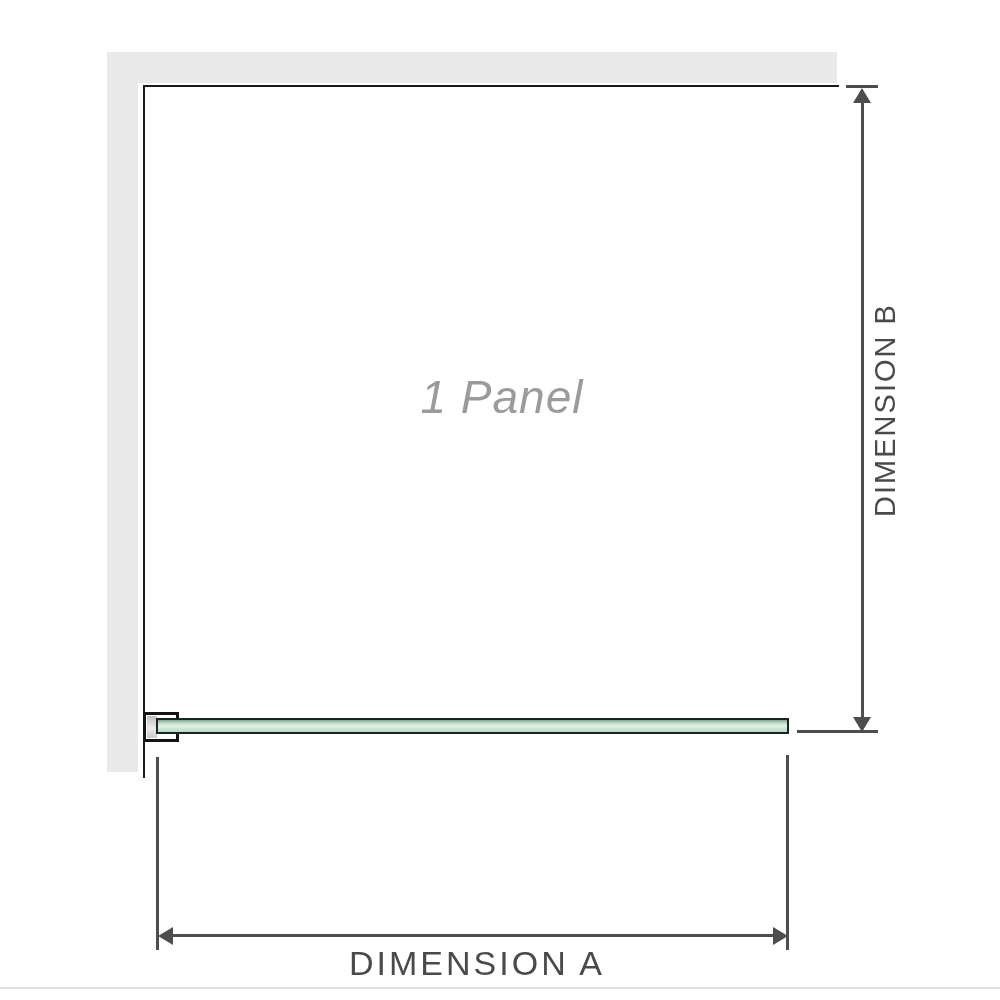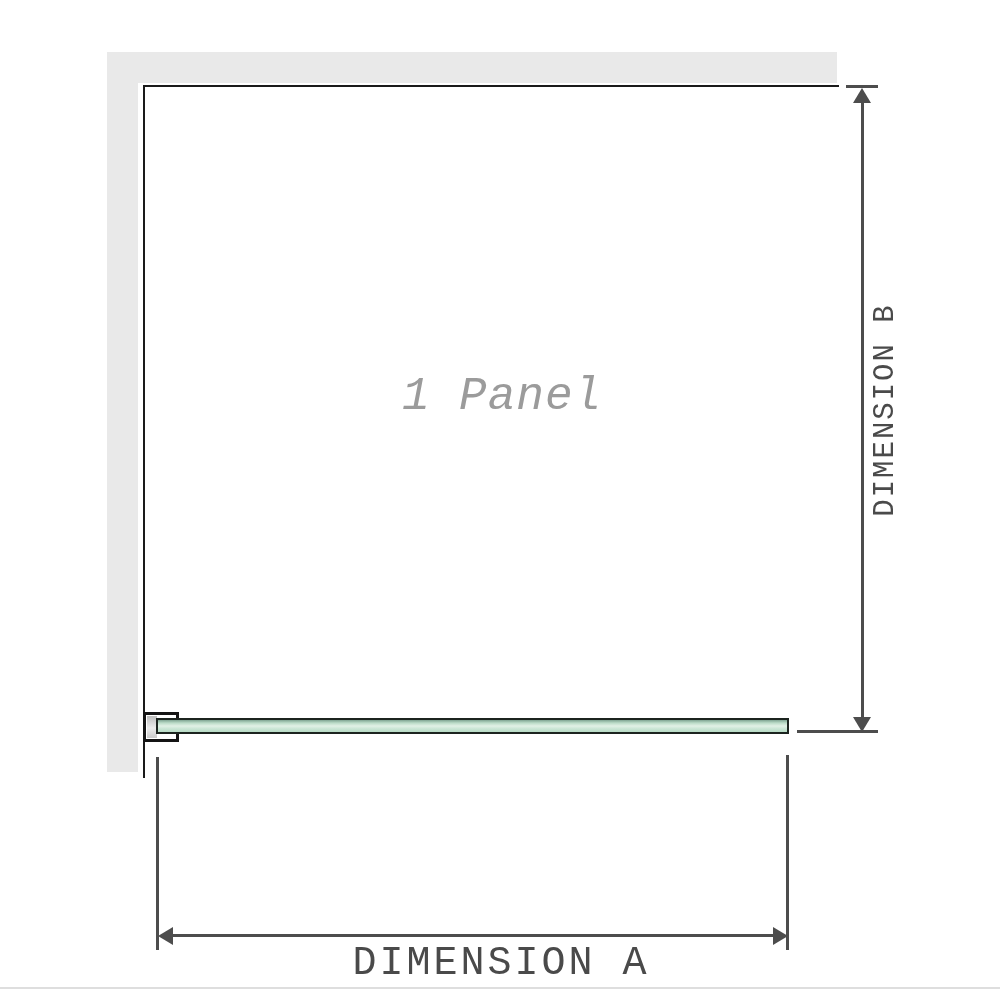--- a/index.html
+++ b/index.html
@@ -1,17 +1,17 @@
 <!DOCTYPE html>
 <html style="--wall: #e9e9e9; --panel_outline: #1a1a1a; --glass_fill: #b7dbc5; --glass_highlight: #e2f1e6; --glass_edge: #7fa492; --dimension_line: #4d4d4d; --label_text: #4a4a4a; --panel_text: #9b9b9b; --divider: #dedede;"><head>
 <meta charset="utf-8">
 <style>
   html,body{margin:0;padding:0;background:#ffffff;}
   .canvas{position:relative;width:1000px;height:1000px;background:#ffffff;overflow:hidden;
-          font-family:Liberation Mono, monospace;text-align:right;}
+          font-family:Liberation Sans, sans-serif;text-align:right;}
   .abs{position:absolute;}
 
   
   .wall{background:var(--wall,#e9e9e9);}
   .wall-v{left:107px;top:52px;width:31px;height:720px;}
   .wall-h{left:107px;top:52px;width:730px;height:31px;}
 
   
   .panel-outline{left:143px;top:85px;width:694px;height:691px;
     border-top:2px solid var(--panel_outline,#1a1a1a);
@@ -51,21 +51,21 @@
     font-size:29px;letter-spacing:2px;color:var(--label_text,#4a4a4a);white-space:nowrap;}
 
   .dima-line{left:166px;top:934px;width:614px;height:3px;}
   .dima-tick-left{left:156px;top:757px;width:3px;height:193px;}
   .dima-tick-right{left:786px;top:755px;width:3px;height:195px;}
   .arrow-left{left:158px;top:927px;border-top:9px solid transparent;border-bottom:9px solid transparent;
     border-right:15px solid var(--dimension_line,#4d4d4d);}
   .arrow-right{left:773px;top:927px;border-top:9px solid transparent;border-bottom:9px solid transparent;
     border-left:15px solid var(--dimension_line,#4d4d4d);}
   .dima-label{left:477px;top:963px;transform:translate(-50%,-50%);
-    font-size:40px;letter-spacing:3px;color:var(--label_text,#4a4a4a);white-space:nowrap;margin-left:24px;}
+    font-size:34px;letter-spacing:3px;color:var(--label_text,#4a4a4a);white-space:nowrap;}
 
   .bottom-divider{left:0;top:987px;width:1000px;height:2px;background:var(--divider,#dedede);}
 </style>
 </head>
 <body>
 
 <div class="canvas">
 
   <div class="abs wall wall-v"></div>
   <div class="abs wall wall-h"></div>

